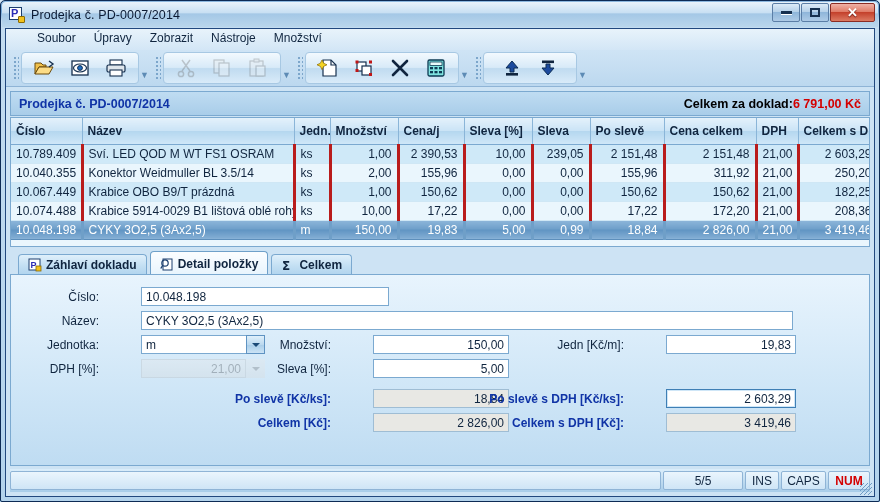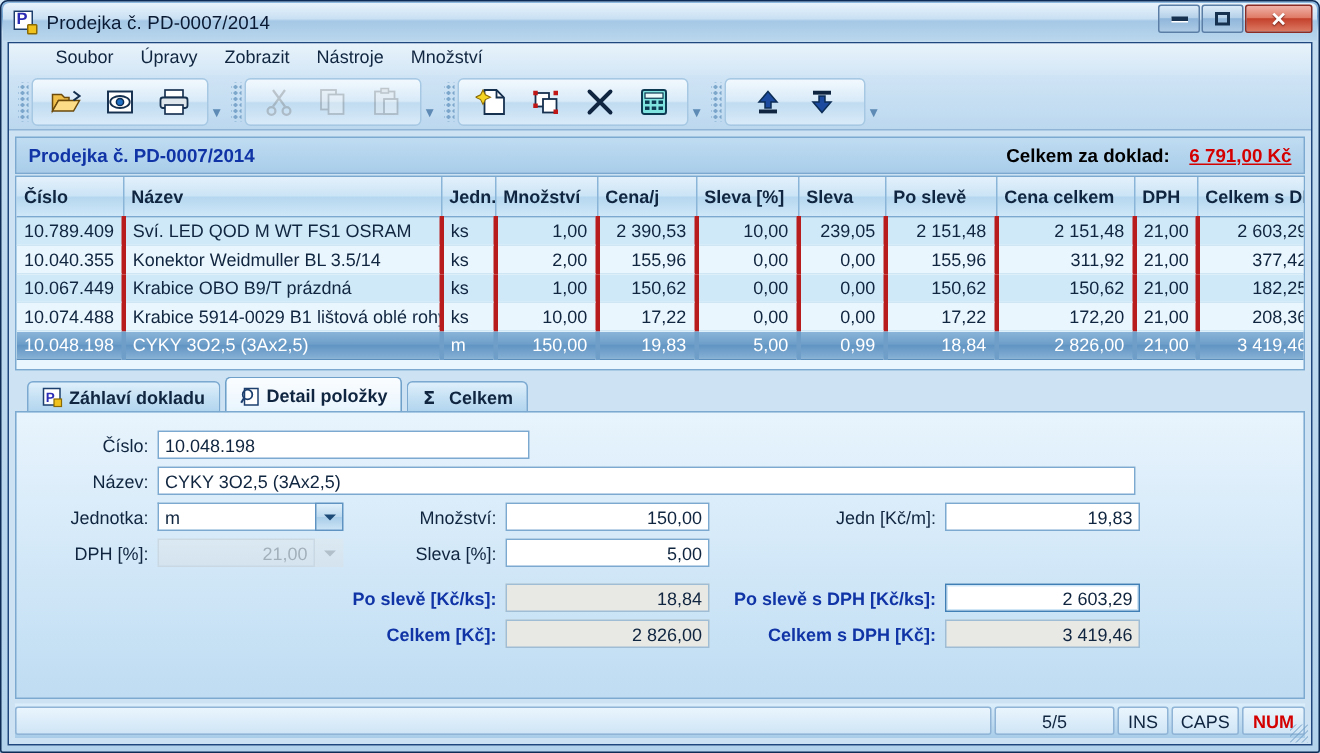--- a/index.html
+++ b/index.html
@@ -59,21 +59,21 @@
     padding-bottom:3px;color:#5d8bb5;font-size:9px;}
   .dis{opacity:.32;filter:grayscale(1);}
 
   
   .dochdr{position:absolute;left:4px;top:62px;right:4px;height:25px;
     border:1px solid #7ba9d0;box-sizing:border-box;
     background:linear-gradient(180deg,#bfdcf2 0%,#a9cde9 100%);
     display:flex;align-items:center;justify-content:space-between;padding:0 8px;}
   .dochdr .left{font-size:12.5px;font-weight:bold;color:#1034a6;}
   .dochdr .right{font-size:12.5px;font-weight:bold;color:#000;}
-  .dochdr .right b{color:#d40000;margin-left:13px;text-decoration:underline;}
+  .dochdr .right b{color:#d40000;margin-left:0;}
 
   
   .grid{position:absolute;left:4px;top:88px;right:4px;height:130px;
     border:1px solid #7ba9d0;box-sizing:border-box;background:#eaf6fd;overflow:hidden;}
   table{border-collapse:collapse;width:100%;table-layout:fixed;font-size:12px;color:#10253f;}
   thead th{height:26px;font-weight:bold;text-align:left;padding:0 5px;
     background:linear-gradient(180deg,#e4f1fb 0%,#cbe4f6 48%,#b5d7ef 52%,#cfe7f8 100%);
     border-right:1px solid #8ab5d8;border-bottom:1px solid #7ba9d0;white-space:nowrap;box-sizing:border-box;}
   tbody td{height:19px;padding:0 5px;border-right:3px solid #b91c1c;
     border-bottom:1px solid #cfe7f5;white-space:nowrap;overflow:hidden;box-sizing:border-box;}
@@ -91,21 +91,21 @@
     border:1px solid #7ba9d0;border-bottom:none;border-radius:4px 4px 0 0;
     background:linear-gradient(180deg,#dff0fb 0%,#c3dff3 55%,#b0d4ee 100%);}
   .tab.active{height:24px;background:linear-gradient(180deg,#fbfdff 0%,#f0f8fe 60%,#e7f4fd 100%);
     border-color:#6fa0c9;}
   .tabico{width:14px;height:14px;position:relative;flex:0 0 auto;}
 
   
   .panel{position:absolute;left:4px;top:245px;right:4px;bottom:30px;
     border:1px solid #7ba9d0;box-sizing:border-box;
     background:linear-gradient(180deg,#e8f4fd 0%,#cfe6f7 60%,#bfdcf2 100%);}
-  .row{position:absolute;display:flex;align-items:center;}
+  .row{position:absolute;display:flex;align-items:center;gap:36px;}
   .lbl{font-size:12px;color:#10253f;text-align:right;white-space:nowrap;}
   .lbl.b{font-weight:bold;color:#1034a6;}
   .fld{height:19px;box-sizing:border-box;border:1px solid #7ba9d0;background:#fff;
     font-size:12px;color:#10253f;display:flex;align-items:center;padding:0 4px;}
   .fld.num{justify-content:flex-end;}
   .fld.ro{background:#e8e8e4;border-color:#9fbdd4;}
   .fld.focus{border:1px solid #3f7fb5;box-shadow:inset 0 0 0 1px #cfe6f7;}
   .combo{display:flex;align-items:center;height:19px;box-sizing:border-box;}
   .combo .cbox{height:19px;box-sizing:border-box;border:1px solid #7ba9d0;border-right:none;
     background:#fff;font-size:12px;color:#10253f;display:flex;align-items:center;padding:0 4px;flex:1;}
@@ -342,21 +342,21 @@
             <td>10.040.355</td>
             <td>Konektor Weidmuller BL 3.5/14</td>
             <td>ks</td>
             <td class="num">2,00</td>
             <td class="num">155,96</td>
             <td class="num">0,00</td>
             <td class="num">0,00</td>
             <td class="num">155,96</td>
             <td class="num">311,92</td>
             <td class="num">21,00</td>
-            <td class="num">377,42</td>
+            <td class="num">250,20</td>
           </tr>
           <tr class="odd">
             <td>10.067.449</td>
             <td>Krabice OBO B9/T prázdná</td>
             <td>ks</td>
             <td class="num">1,00</td>
             <td class="num">150,62</td>
             <td class="num">0,00</td>
             <td class="num">0,00</td>
             <td class="num">150,62</td>

